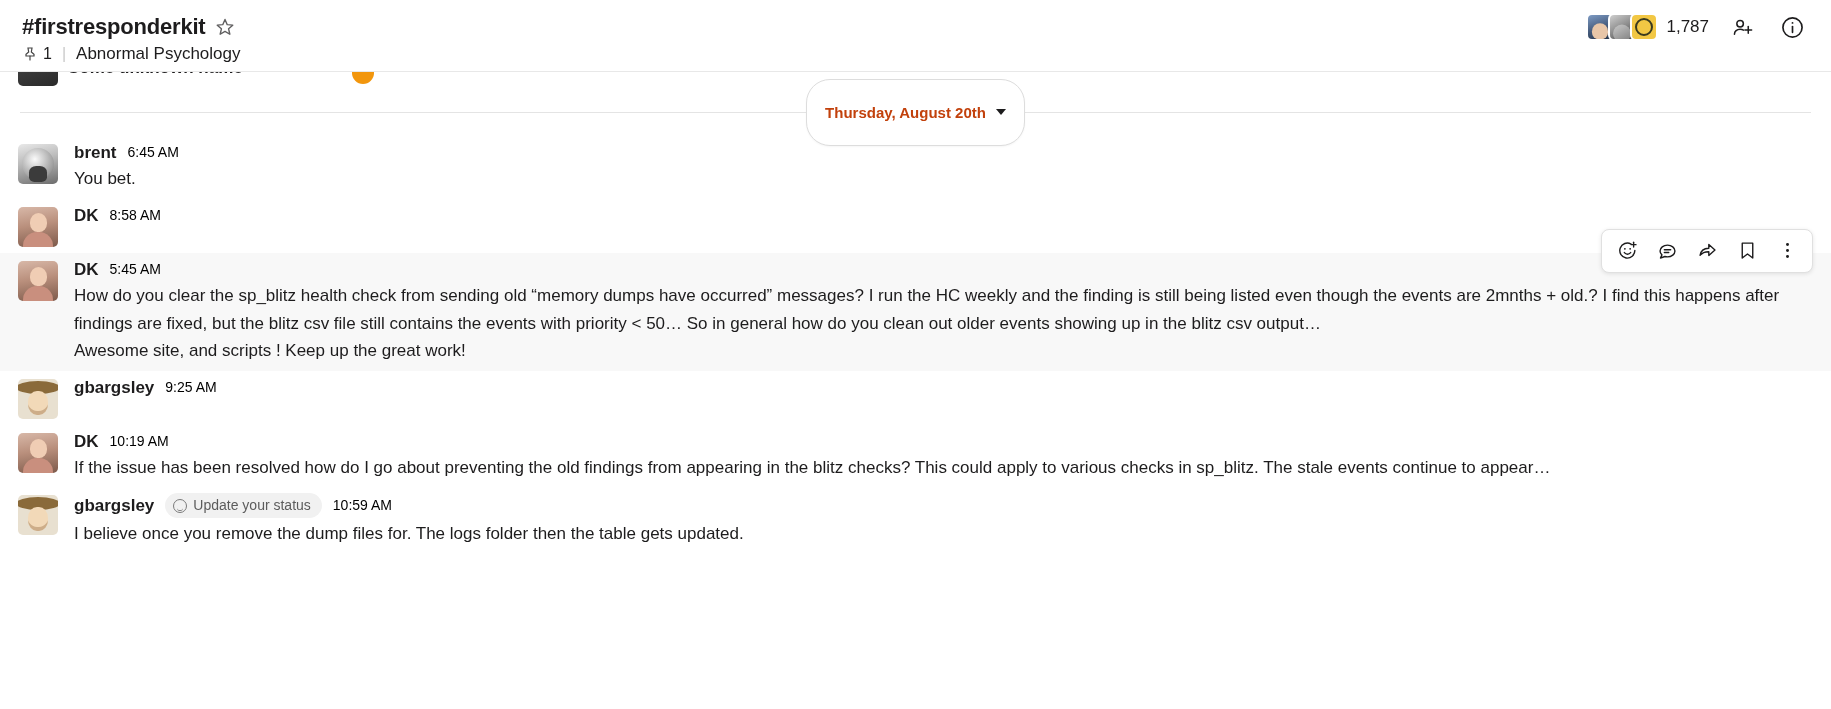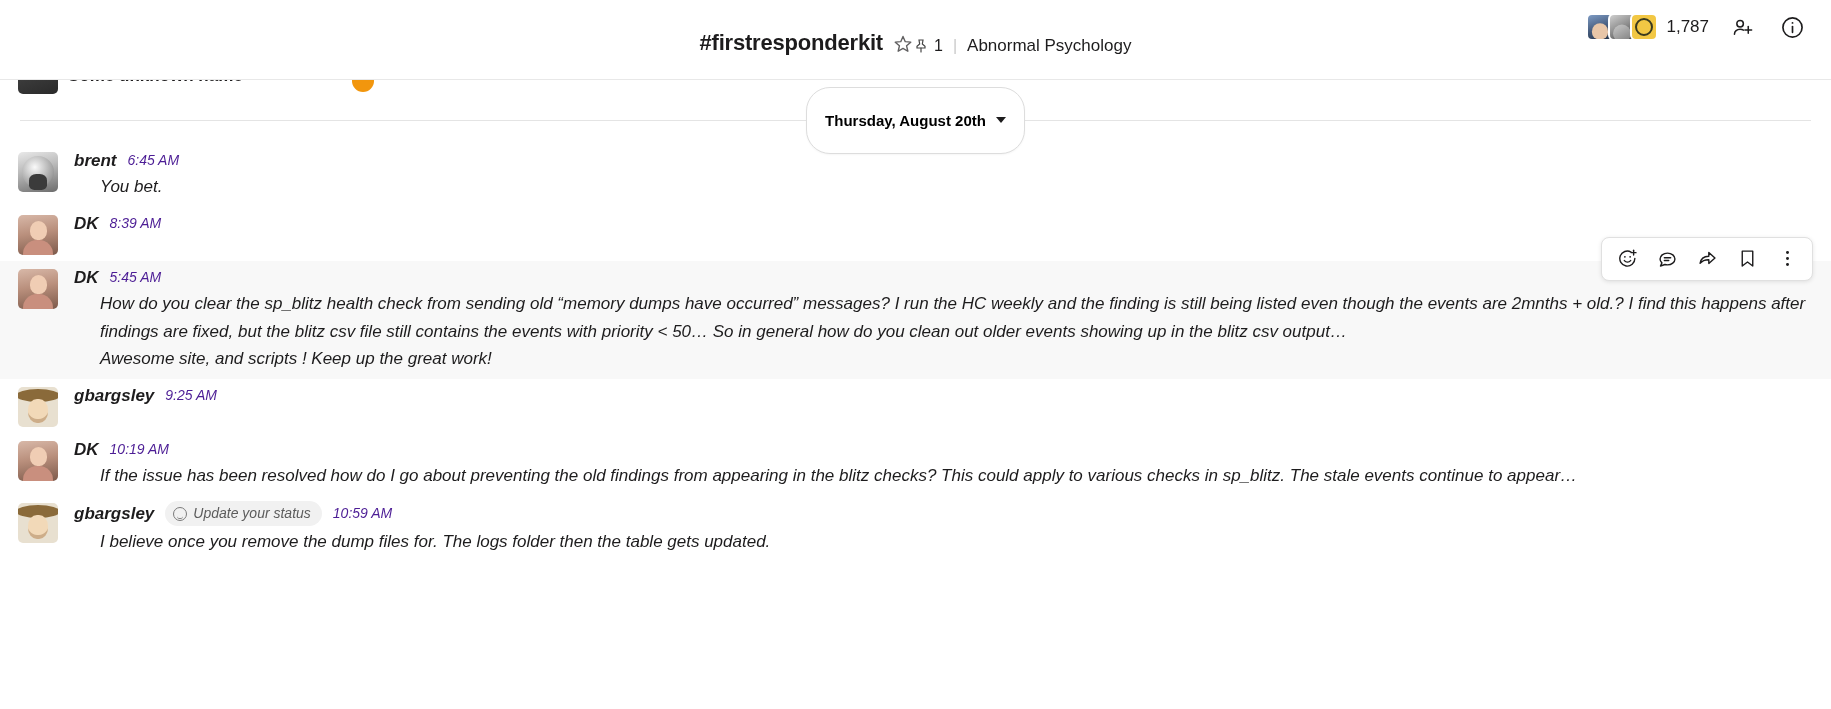--- a/index.html
+++ b/index.html
@@ -8,25 +8,25 @@
     width: 1831px; height: 709px;
     background: #ffffff;
     font-family: "Liberation Sans", sans-serif;
     color: #1d1c1d;
     overflow: hidden;
   }
 
   
   .channel-header {
     position: relative;
-    height: 80px;
+    height: 72px;
     padding: 8px 22px 0 22px;
     border-bottom: 1px solid #e8e8e8;
     display: flex;
-    flex-direction: row;
+    flex-direction: column;
     justify-content: center;
   }
   .header-title-row {
     display: flex;
     align-items: center;
     gap: 10px;
   }
   .channel-name {
     font-size: 22px;
     font-weight: bold;
@@ -162,21 +162,21 @@
     background: #e4e4e4;
   }
   .date-pill {
     position: relative;
     background: #ffffff;
     border: 1px solid #ddd;
     border-radius: 24px;
     padding: 24px 18px;
     font-size: 15px;
     font-weight: bold;
-    color: #000000;
+    color: #c2410c;
     display: inline-flex;
     align-items: center;
     gap: 10px;
     cursor: pointer;
     box-shadow: 0 1px 2px rgba(0,0,0,0.04);
   }
   .caret {
     width: 0; height: 0;
     border-left: 5px solid transparent;
     border-right: 5px solid transparent;
@@ -229,36 +229,35 @@
     content:""; position:absolute; left:10px; top:12px;
     width:20px; height:24px; border-radius:45%;
     background:#f2d9b8;
     box-shadow: inset 0 -5px 0 -1px rgba(160,120,80,0.45);
   }
 
   .msg-body {
     margin-left: 16px;
     flex: 1 1 auto;
     min-width: 0;
-    font-style: italic;
   }
   .msg-head {
     display: flex;
     align-items: center;
     gap: 11px;
     line-height: 1.25;
   }
   .author {
     font-size: 17px;
     font-weight: bold;
     color: #1d1c1d;
   }
   .timestamp {
     font-size: 14px;
-    color: #4c1d95;
+    color: #000000;
   }
   .status-chip {
     display: inline-flex;
     align-items: center;
     gap: 6px;
     background: #f1f1f1;
     border-radius: 14px;
     padding: 4px 11px 3px 8px;
     font-size: 14px;
     color: #5c5c5c;
@@ -276,21 +275,20 @@
     width:6px; height:3px;
     border-bottom:1.6px solid #7a7a7a;
     border-radius: 0 0 4px 4px;
   }
   .msg-text {
     font-size: 17px;
     line-height: 1.62;
     color: #1d1c1d;
     margin-top: 2px;
     word-wrap: break-word;
-    margin-left: 26px;
   }
   .msg-text .line { display: block; }
 
   
   .hover-toolbar {
     position: absolute;
     right: 18px;
     top: -24px;
     height: 44px;
     background: #ffffff;
@@ -389,21 +387,21 @@
         <span class="line">You bet.</span>
       </div>
     </div>
   </div>
 
   <div class="msg">
     <div class="avatar av-dk"></div>
     <div class="msg-body">
       <div class="msg-head">
         <span class="author">DK</span>
-        <span class="timestamp">8:39 AM</span>
+        <span class="timestamp">8:58 AM</span>
       </div>
     </div>
   </div>
 
   <div class="msg highlight">
     <div class="avatar av-dk"></div>
     <div class="msg-body">
       <div class="msg-head">
         <span class="author">DK</span>
         <span class="timestamp">5:45 AM</span>

